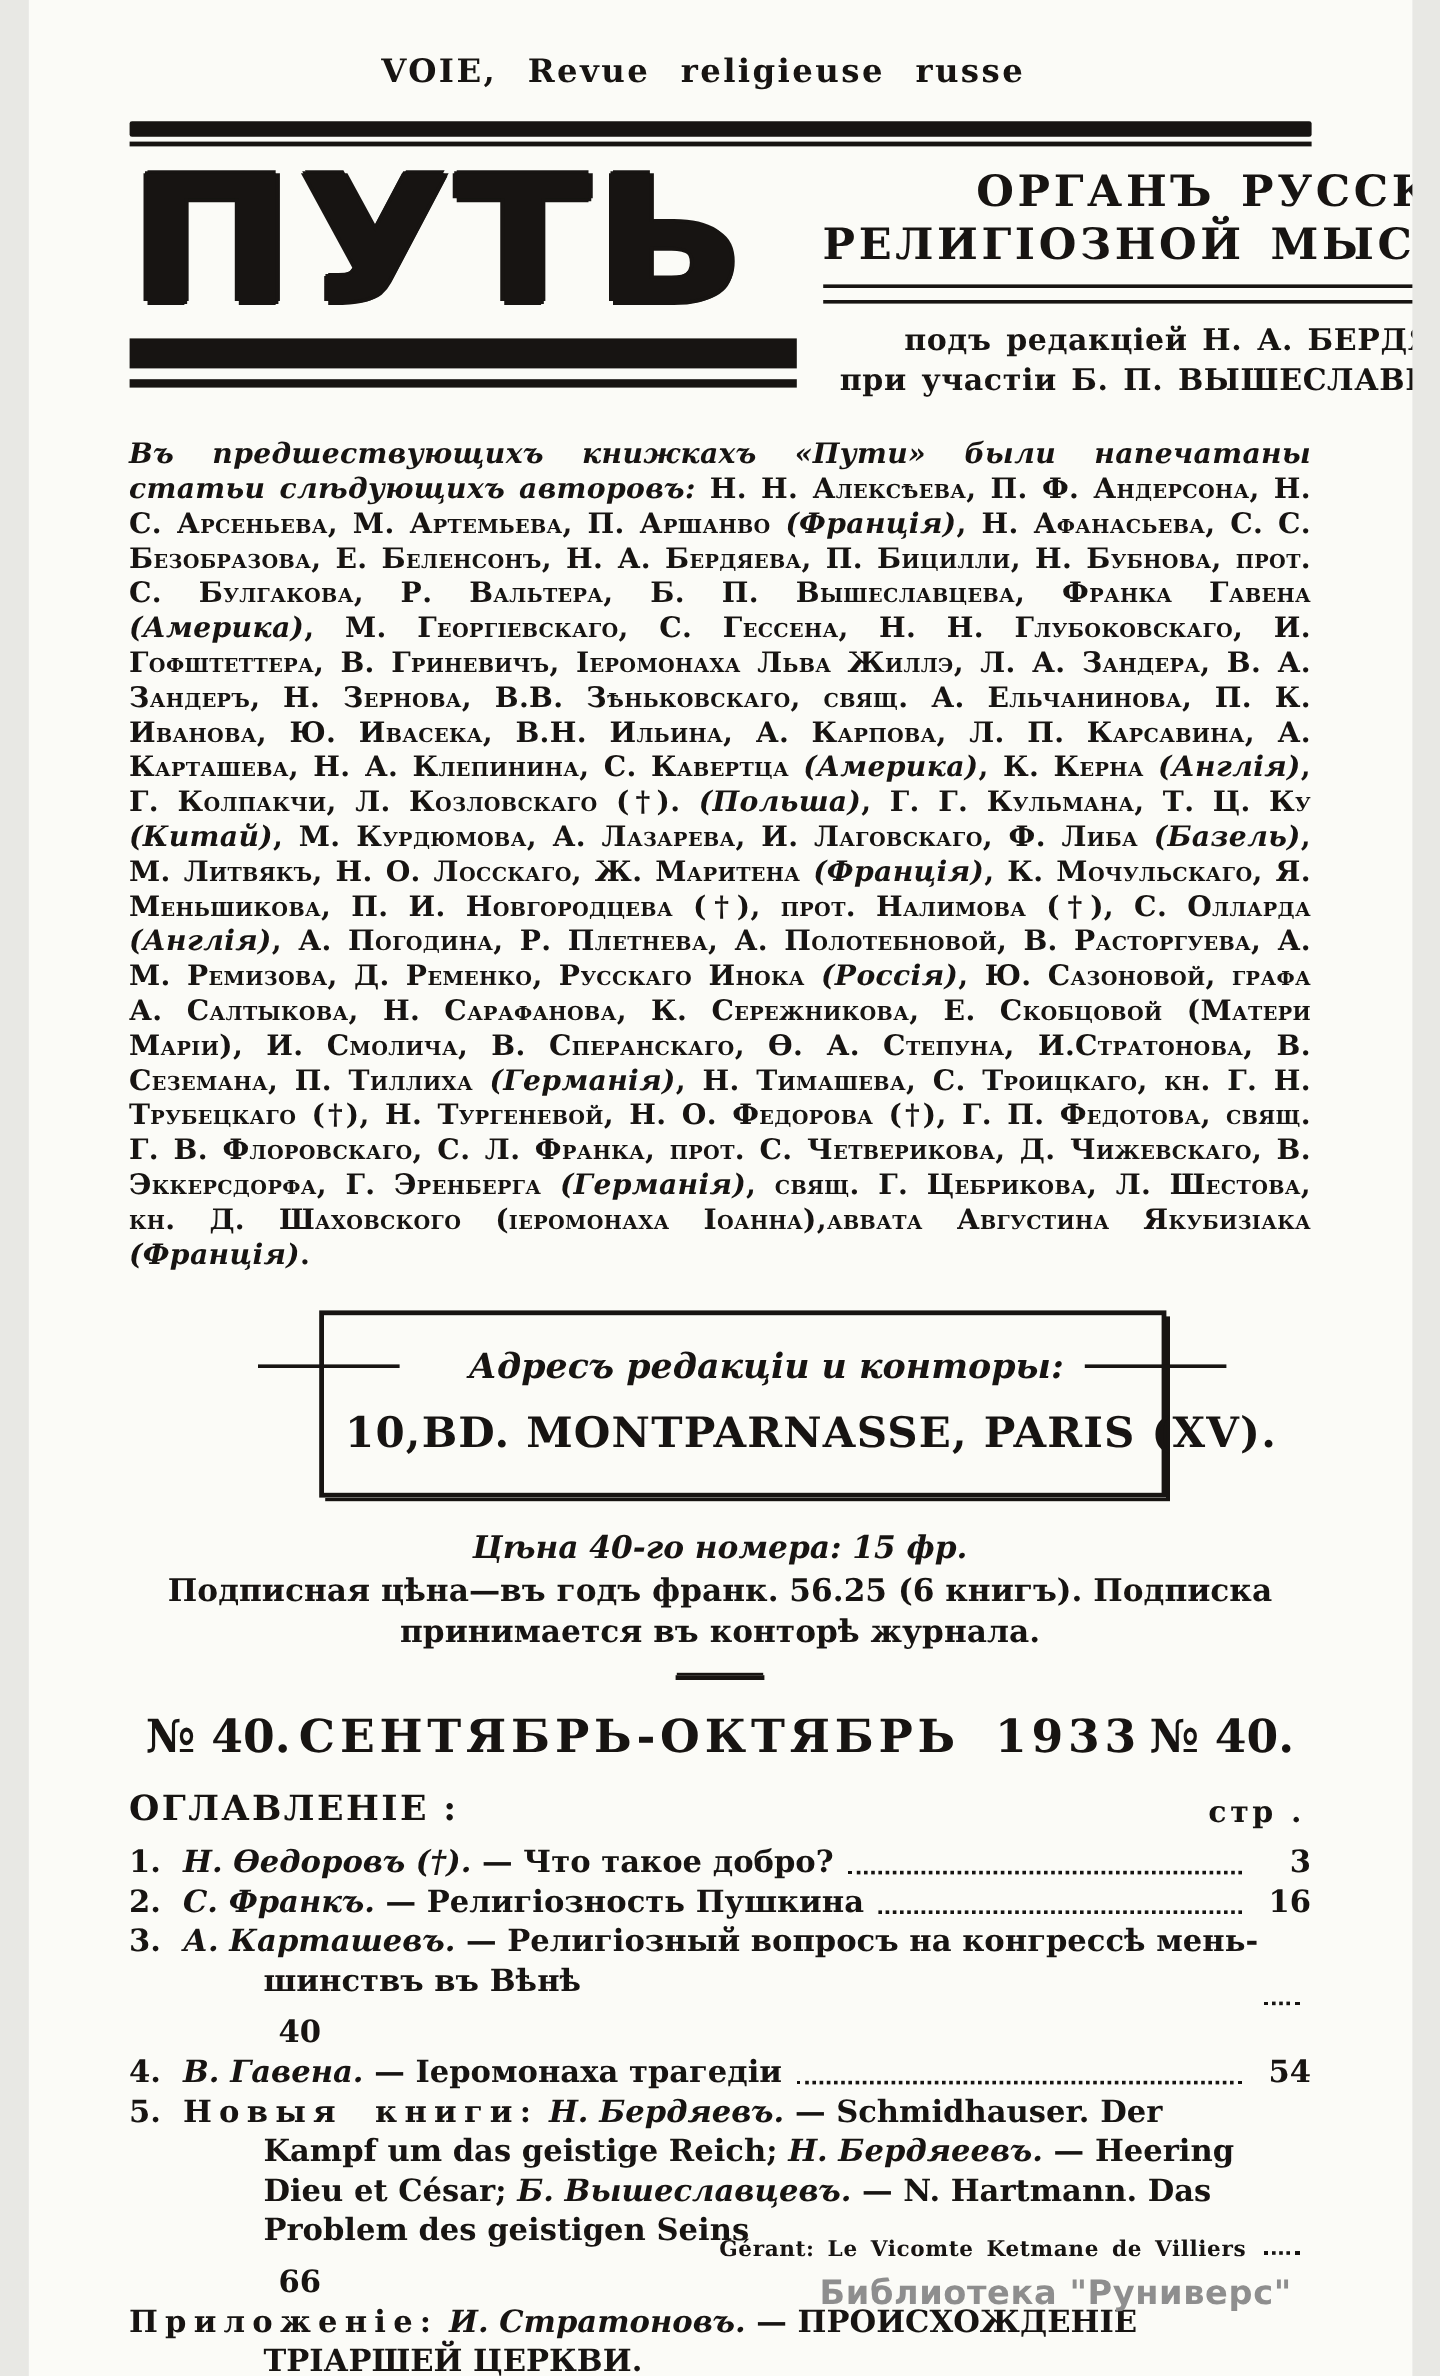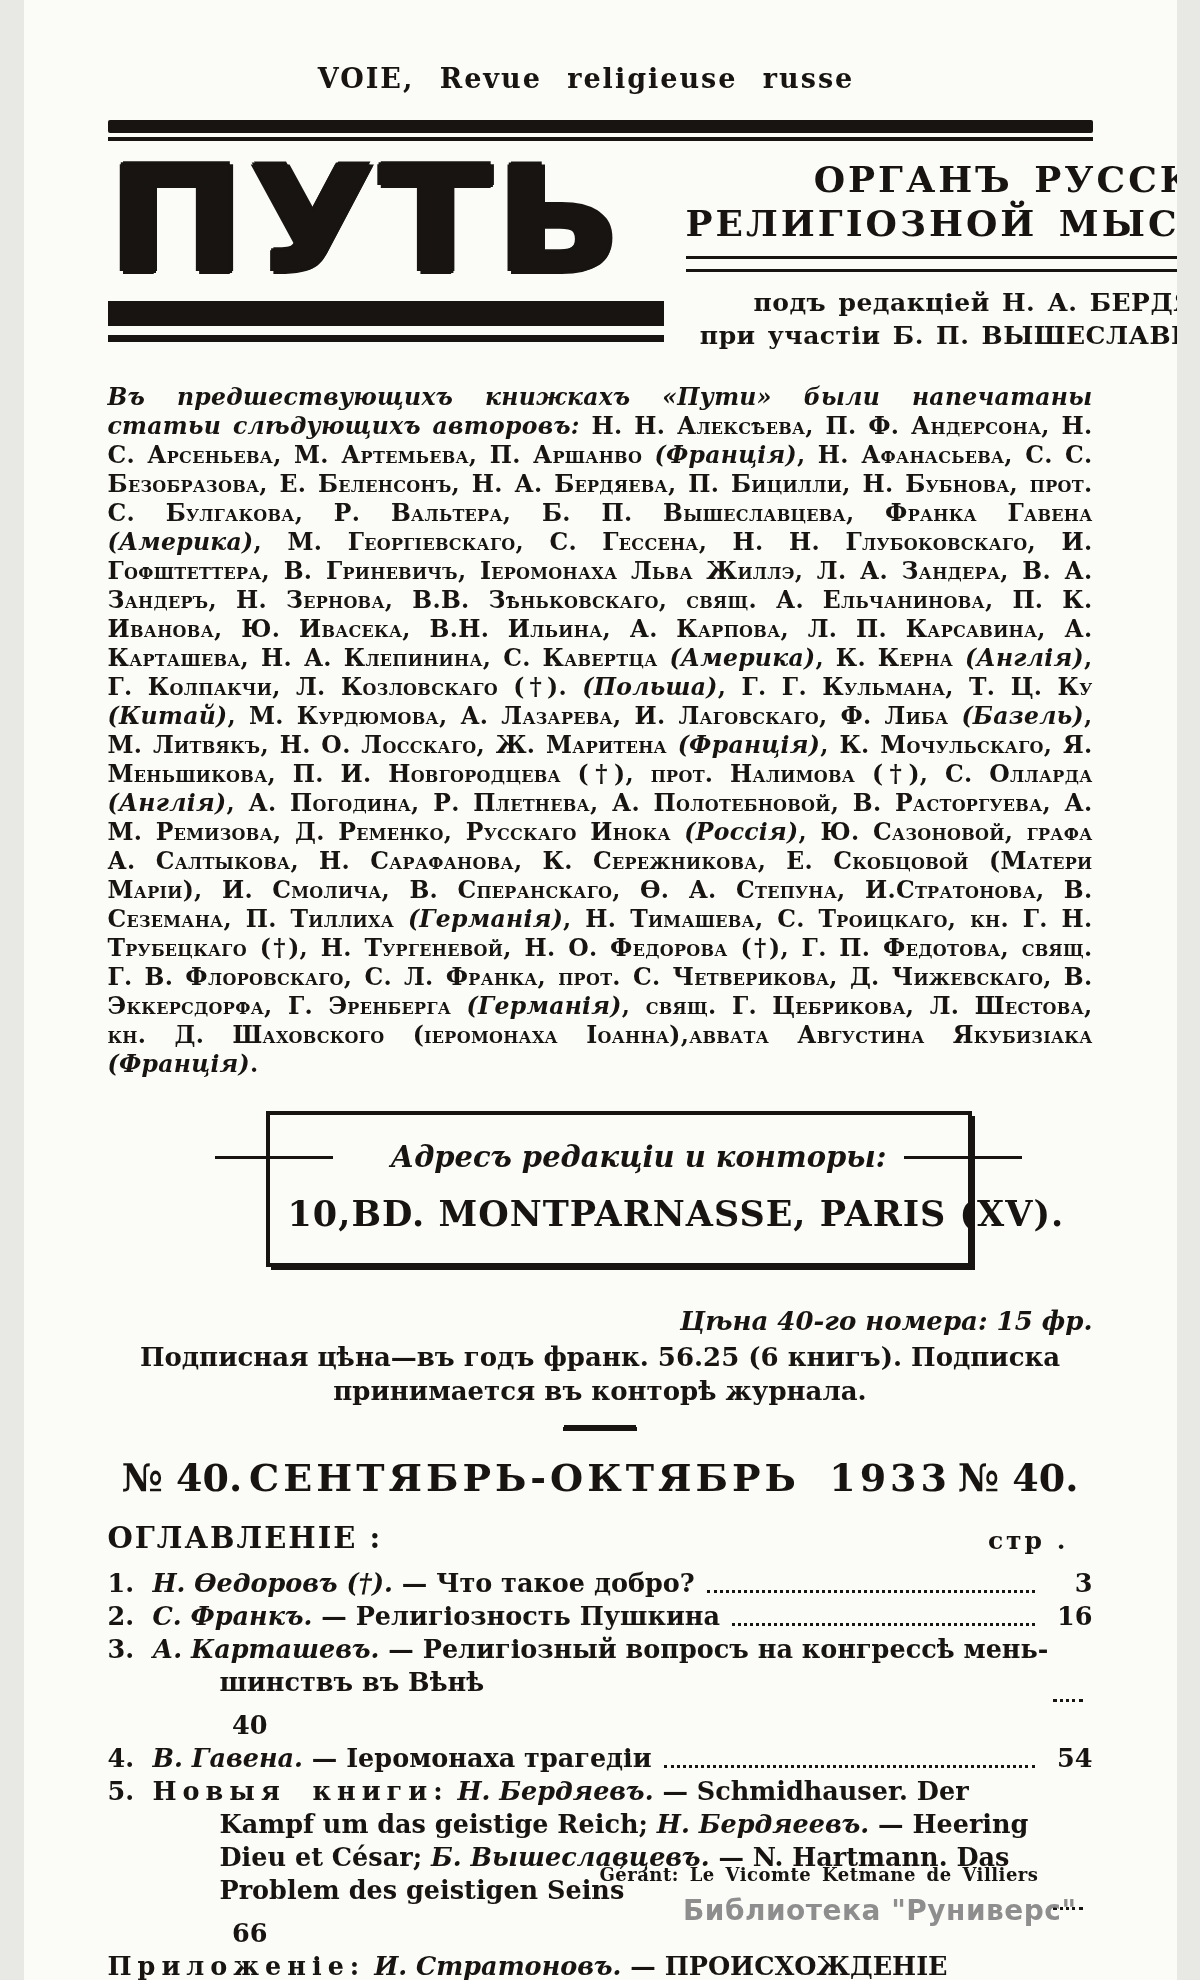--- a/index.html
+++ b/index.html
@@ -5,21 +5,21 @@
   :root{
     --ink:#171412;
     --paper:#fbfbf7;
     --wm:#8e8e8e;
     --serif:"DejaVu Serif","Liberation Serif",serif;
     --sans:"DejaVu Sans","Liberation Sans",sans-serif;
   }
   html,body{margin:0;padding:0;background:#e8e8e4;}
   .page{
     width:1153px;height:1980px;box-sizing:border-box;
-    padding:64px 84px 0;
+    padding:45px 84px 0;
     background:var(--paper);color:var(--ink);
     font-family:var(--serif);
     position:relative;overflow:hidden;margin:0 auto;
   }
   
   .voie{
     text-align:center;padding-right:28px;
     font:bold 27px/1.1 var(--serif);
     letter-spacing:2px;word-spacing:14px;
   }
@@ -59,33 +59,33 @@
     width:706px;box-sizing:border-box;margin:32px 0 0 158px;
     border:4px solid var(--ink);
     box-shadow:4px 4px 0 -1px var(--ink);
     padding:28px 18px 32px;text-align:center;
   }
   .addr-label-row{display:flex;align-items:center;justify-content:center;gap:18px;}
   .addr-label-row .dash{width:118px;height:3px;background:var(--ink);flex:none;}
   .addr-label{font:bold italic 29px/1 var(--serif);white-space:nowrap;margin-left:40px;}
   .addr{font:bold 35px/1 var(--serif);letter-spacing:1px;margin-top:24px;white-space:nowrap;}
   
-  .price1{margin-top:38px;text-align:right;font:bold italic 26px/1.25 var(--serif);}
+  .price1{margin-top:26px;text-align:center;font:bold italic 26px/1.25 var(--serif);}
   .price2{margin-top:4px;text-align:center;font:bold 26px/1.3 var(--serif);}
   .mini-rule{width:74px;height:4px;background:var(--ink);margin:18px auto 0;box-shadow:0 -3px 0 -1px var(--ink);}
   
   .issue-row{
     display:flex;justify-content:space-between;align-items:baseline;
     margin-top:26px;padding:0 14px;
     font:bold 38px/1.1 var(--serif);
   }
   .issue-title{letter-spacing:4px;word-spacing:12px;}
   
   .toc-head-row{position:relative;margin-top:24px;font:bold 29px/1.1 var(--serif);letter-spacing:2px;}
-  .toc-page-label{position:absolute;right:24px;bottom:0;font:bold 25px/1.1 var(--serif);letter-spacing:3px;}
+  .toc-page-label{position:absolute;right:5px;bottom:0;font:bold 25px/1.1 var(--serif);letter-spacing:3px;}
   .toc{margin-top:12px;font:bold 25.5px/33px var(--serif);}
   .toc-row{display:flex;align-items:baseline;}
   .toc-row.indent{margin-left:112px;flex-direction:column;}
   .toc-num{flex:none;width:45px;}
   .toc-text{flex:none;white-space:nowrap;}
   .toc-leader{
     flex:1;align-self:flex-end;height:9px;margin:0 10px 7px 12px;
     border-bottom:3.5px dotted var(--ink);min-width:30px;
   }
   .toc-page{flex:none;width:48px;text-align:right;}

